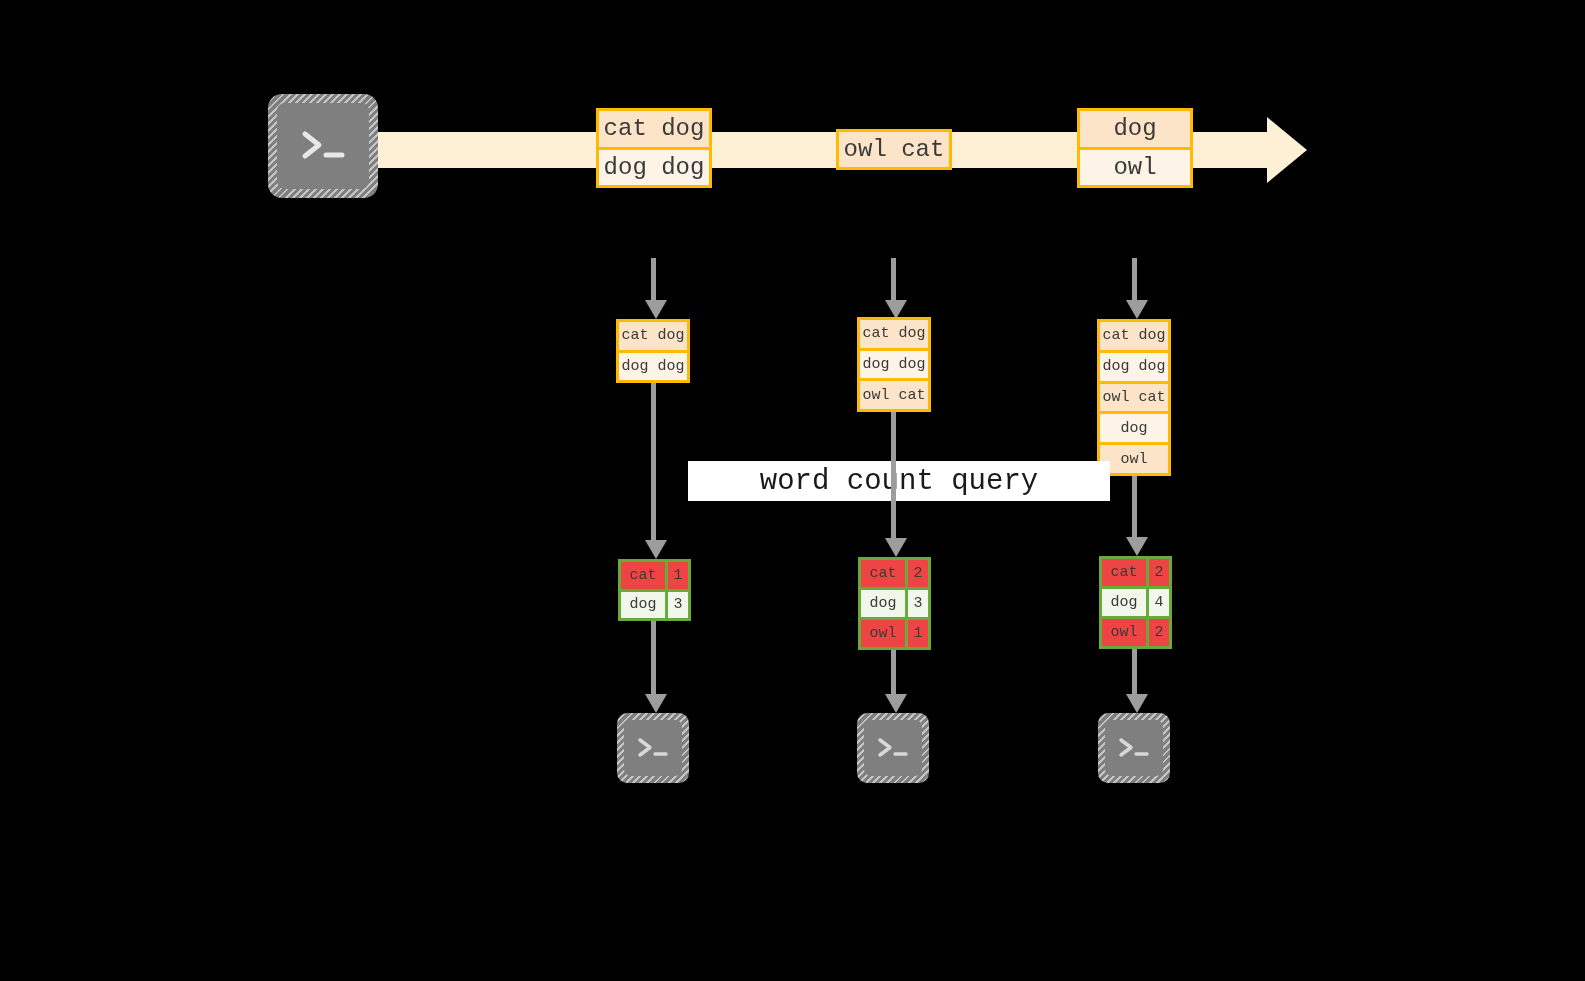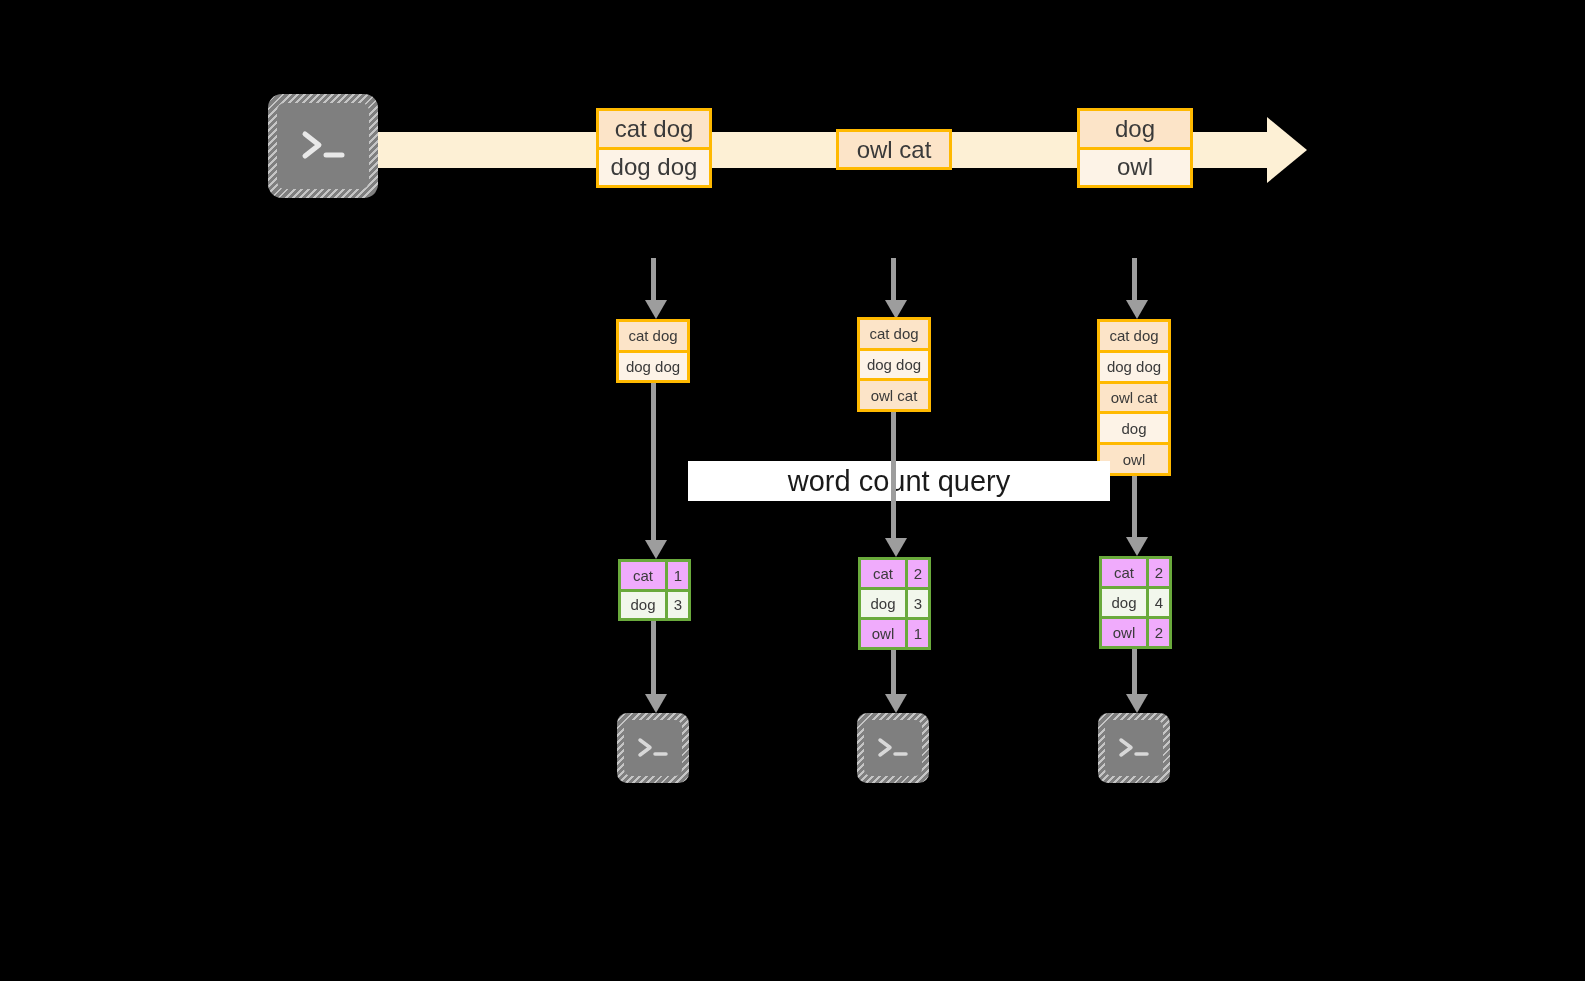--- a/index.html
+++ b/index.html
@@ -5,21 +5,21 @@
   html, body {
     margin: 0;
     padding: 0;
     background: #000000;
   }
   #canvas {
     position: relative;
     width: 1585px;
     height: 957px;
     background: #000000;
-    font-family: Liberation Sans, sans-serif;
+    font-family: Liberation Mono, monospace;
     overflow: hidden;
   }
 
   
   .term {
     position: absolute;
     box-sizing: border-box;
     background: #7f7f7f;
     border-radius: 14px;
     background-image:
@@ -105,21 +105,21 @@
     border-bottom: 3px solid #6aaa3c;
   }
   .grow:last-child { border-bottom: none; }
   .gcell {
     box-sizing: border-box;
     display: flex;
     align-items: center;
     justify-content: center;
     font-size: 15px;
     color: #3a3a3a;
-    background: #f0abfc;
+    background: #ef4444;
   }
   .grow.alt .gcell { background: #f2f7ec; }
   .gcell.word {
     flex: 0 0 47px;
     border-right: 3px solid #6aaa3c;
   }
   .gcell.count { flex: 1 1 auto; }
 
   
   .conn {

